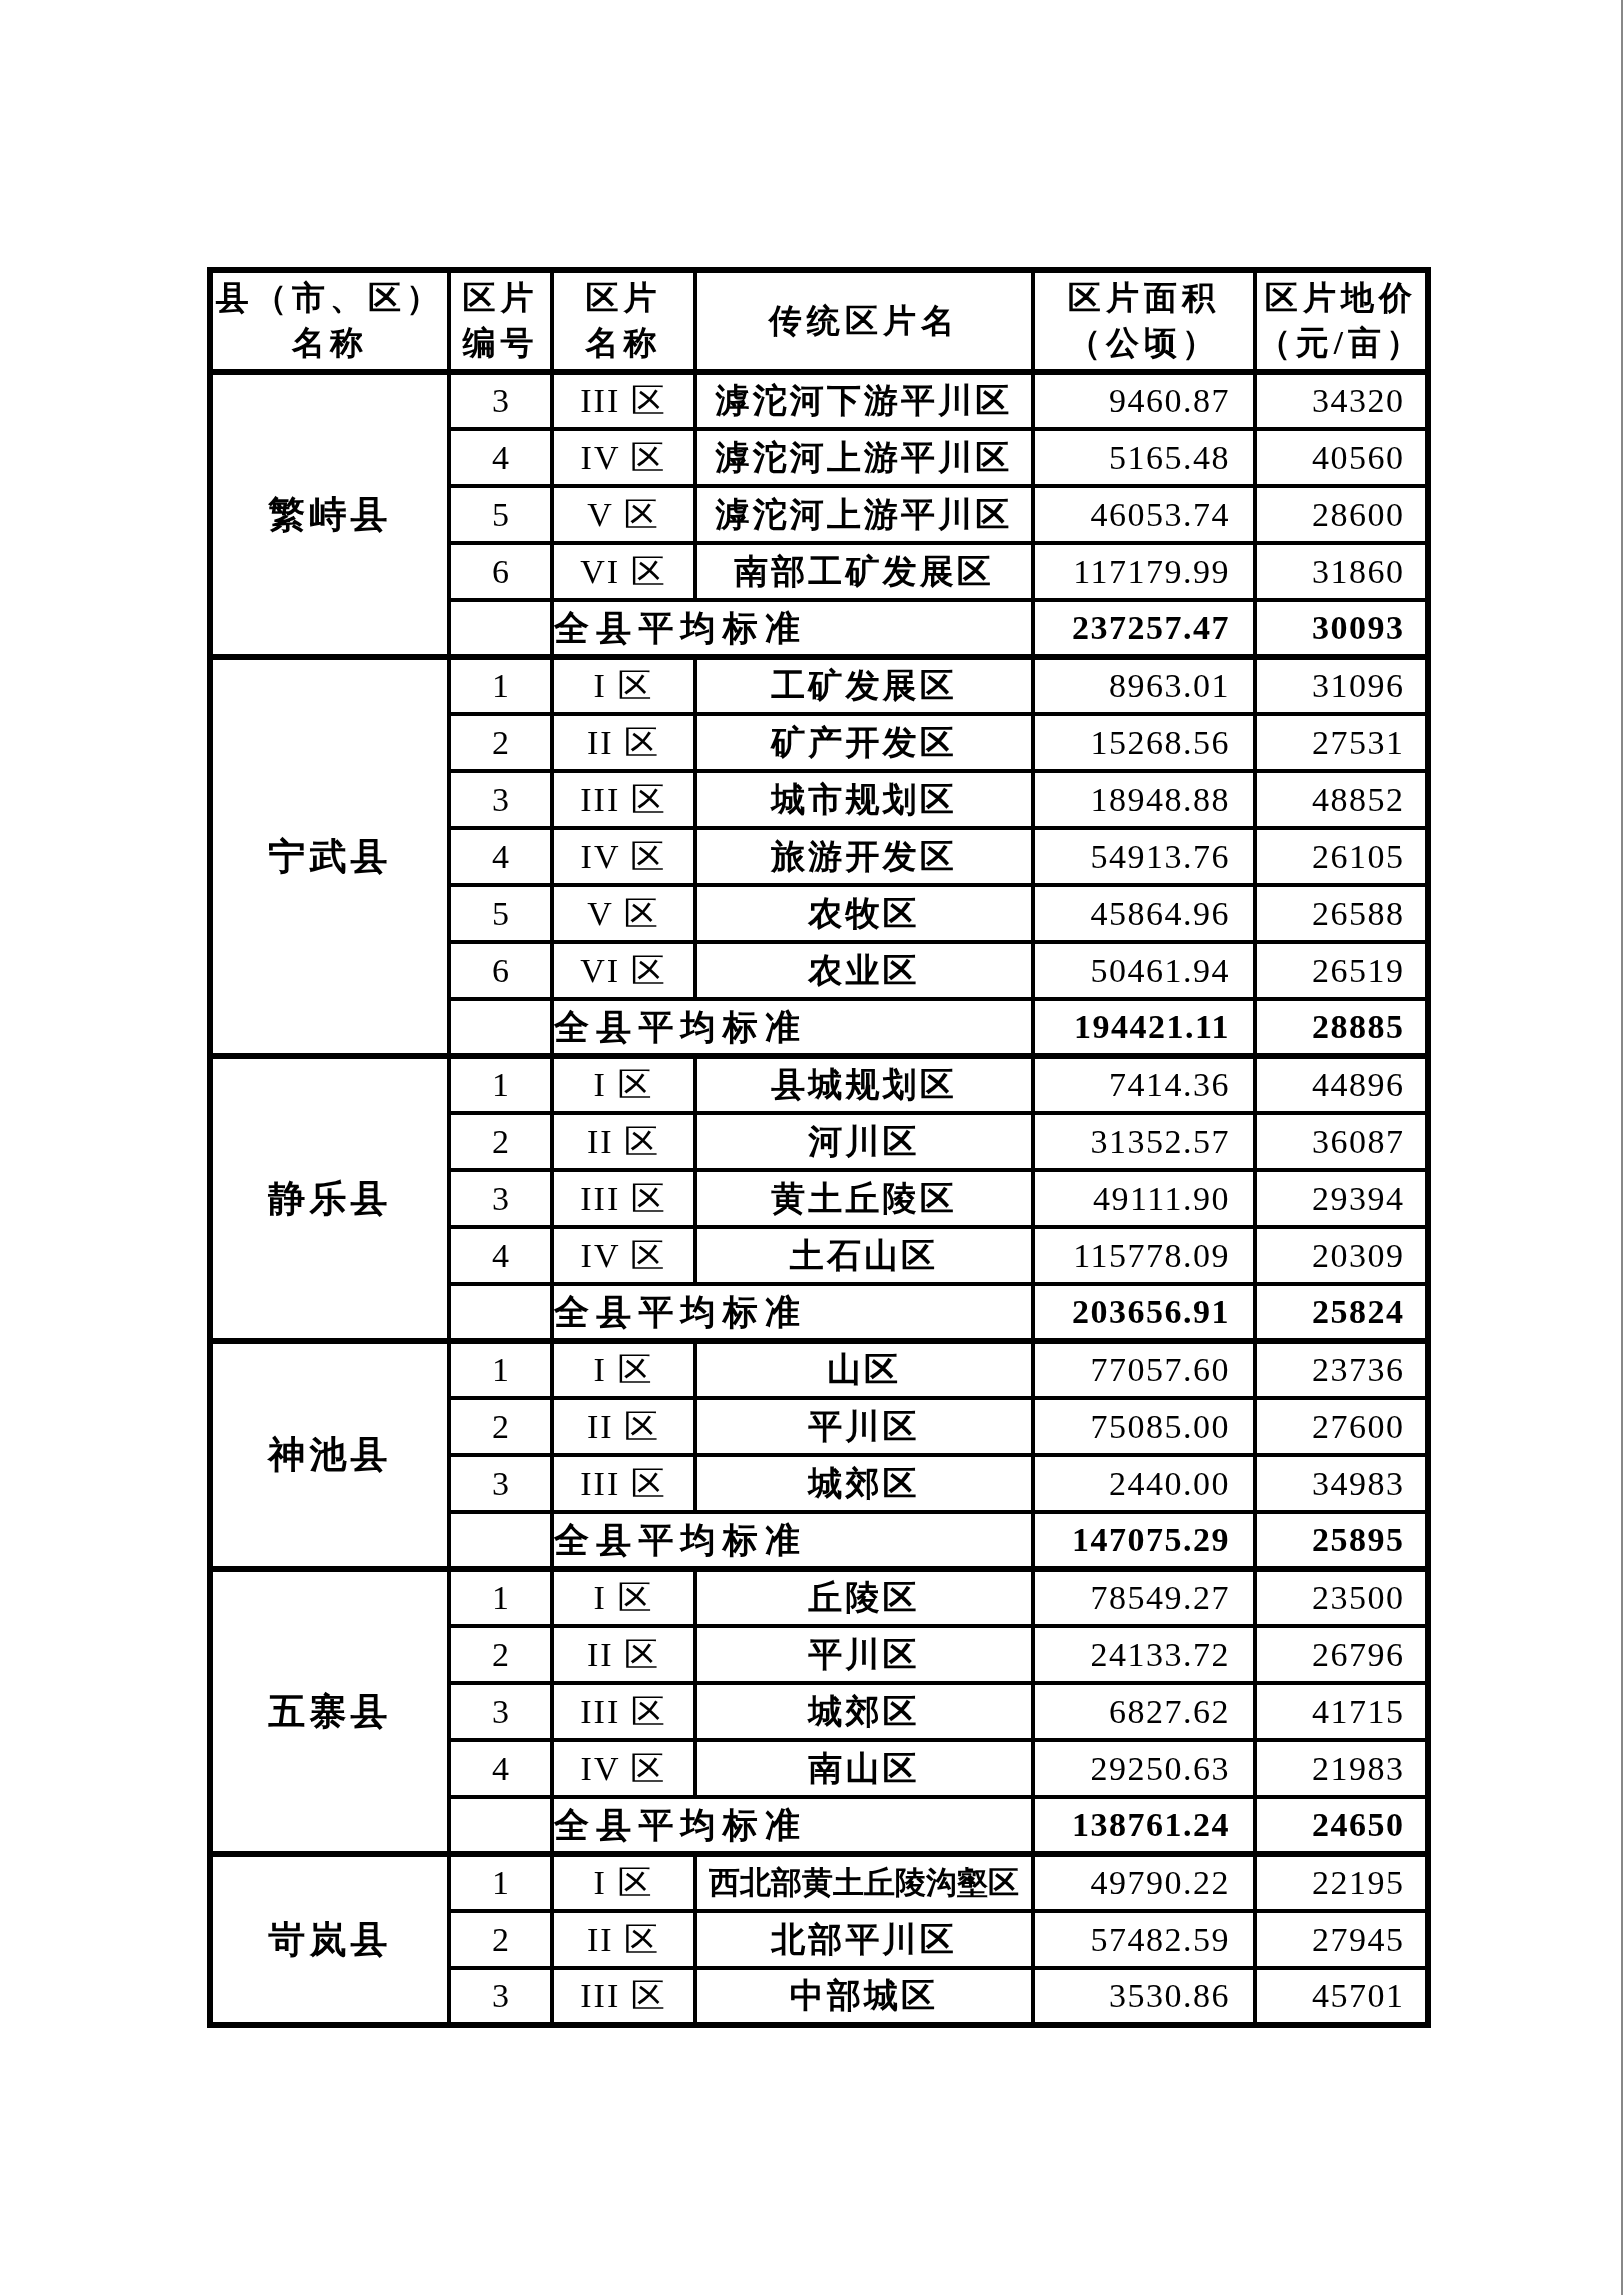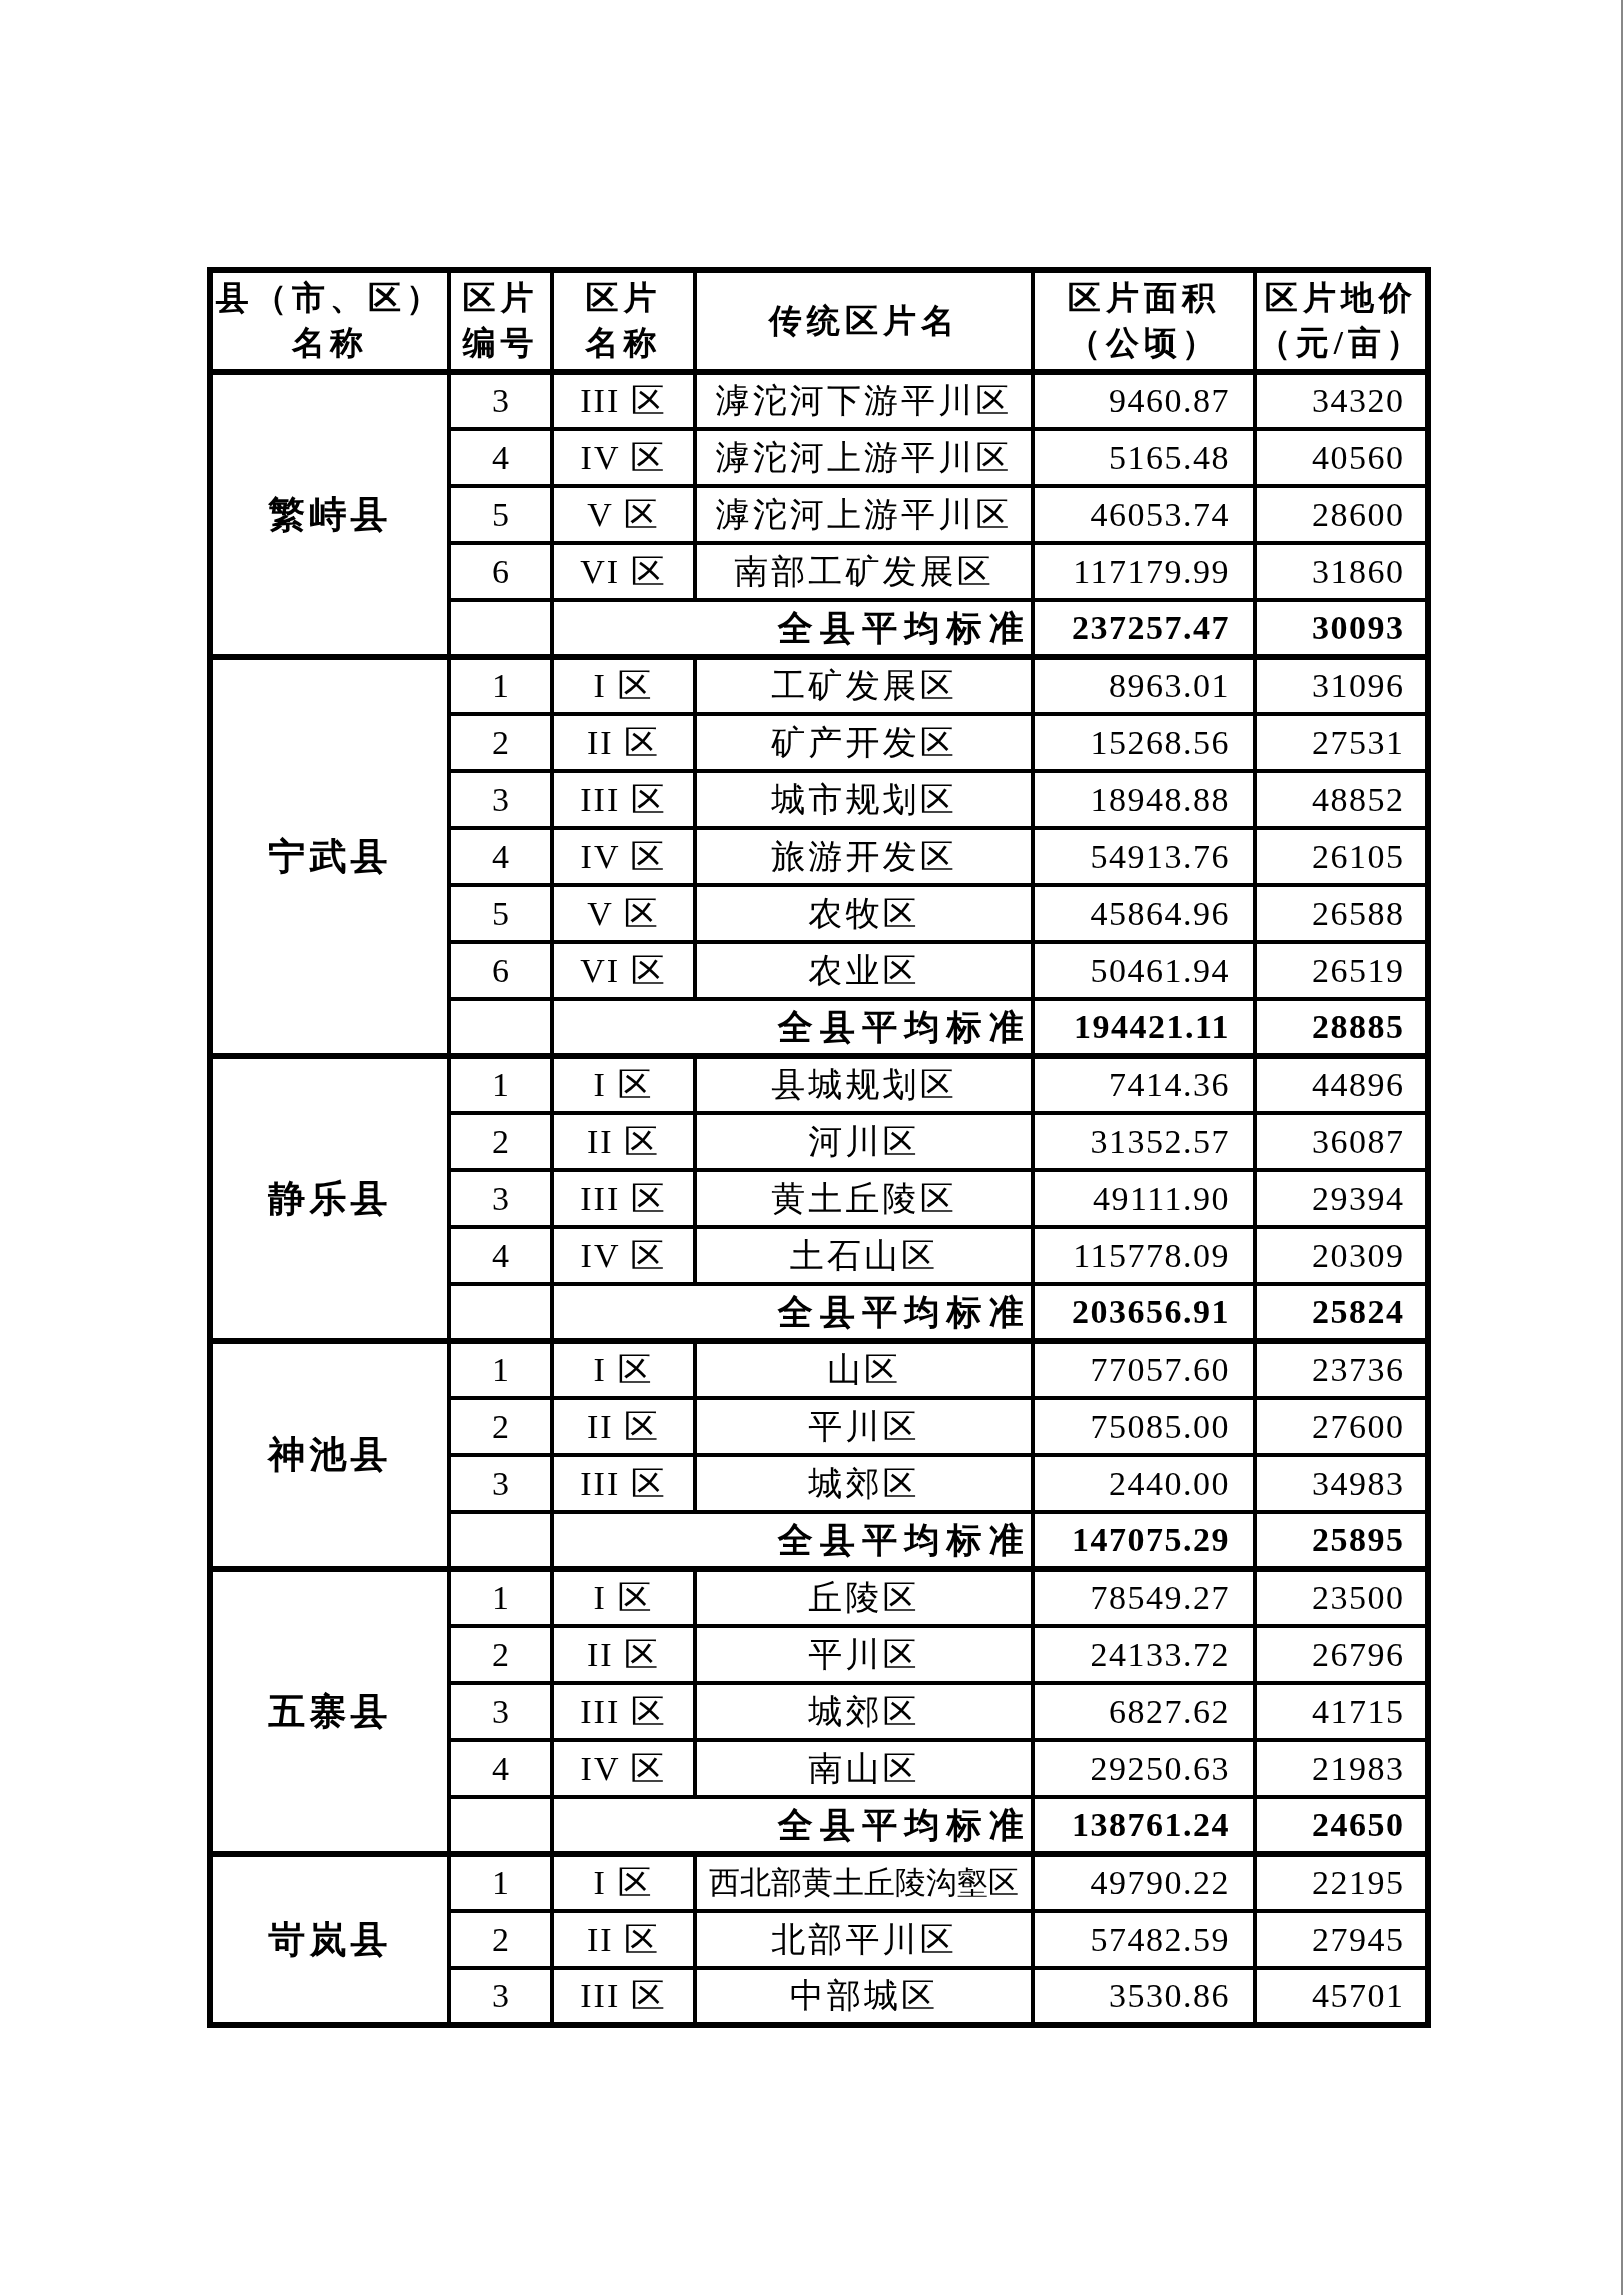--- a/index.html
+++ b/index.html
@@ -44,35 +44,35 @@
   }
   tr.r{height:57px;}
   td{font-size:35px;font-weight:normal;}
   td.county{
     font-weight:bold;
     font-size:37px;
     letter-spacing:4.1px;
   }
   td.no{font-size:34px;}
   td.zone{font-size:34px;letter-spacing:2px;}
-  td.trad{font-size:34px;letter-spacing:3.1px;}
+  td.trad{font-size:34px;letter-spacing:3.1px;font-weight:bold;}
   td.trad.long{font-size:31px;letter-spacing:0;}
   td.area,td.price{
     text-align:right;
     letter-spacing:1.5px;
   }
   td.area{padding-right:23px;font-size:34px;}
   td.price{padding-right:20.4px;font-size:34px;}
   tr.group-start td{border-top:6.6px solid #000;}
   tr.avg td{font-weight:bold;}
   td.avg-label{
     font-size:35px;
     font-weight:bold;
     letter-spacing:7.2px;
-    text-align:right;
+    text-align:left;
   }
 </style>
 </head>
 <body>
 
 <div class="page">
   <table class="land">
     <colgroup>
       <col class="c1">
         <col class="c2">

